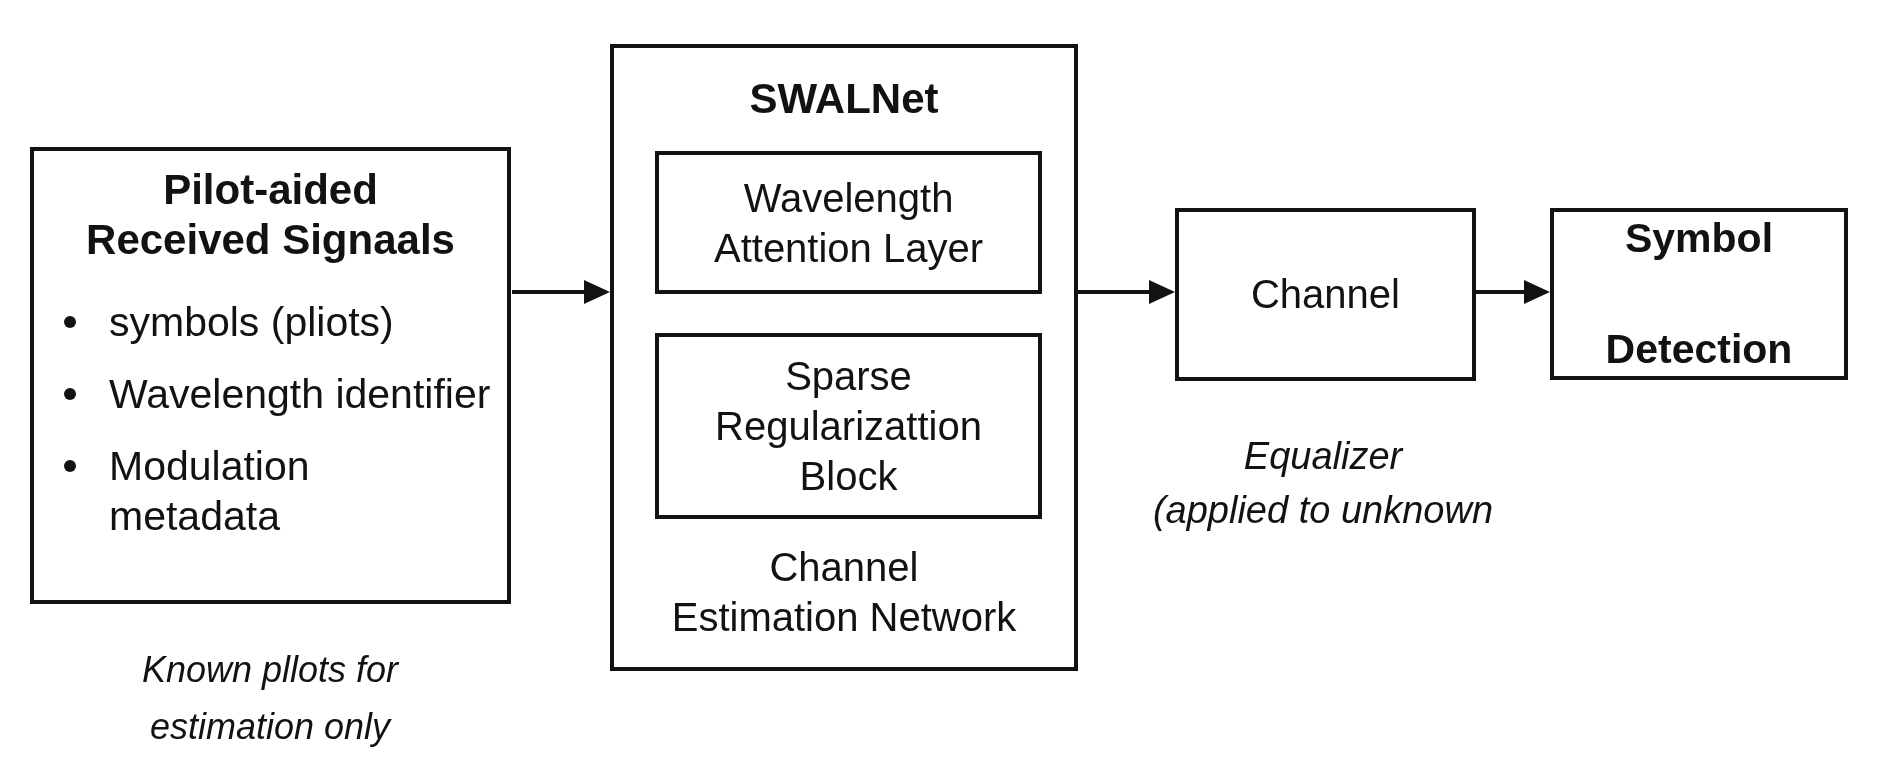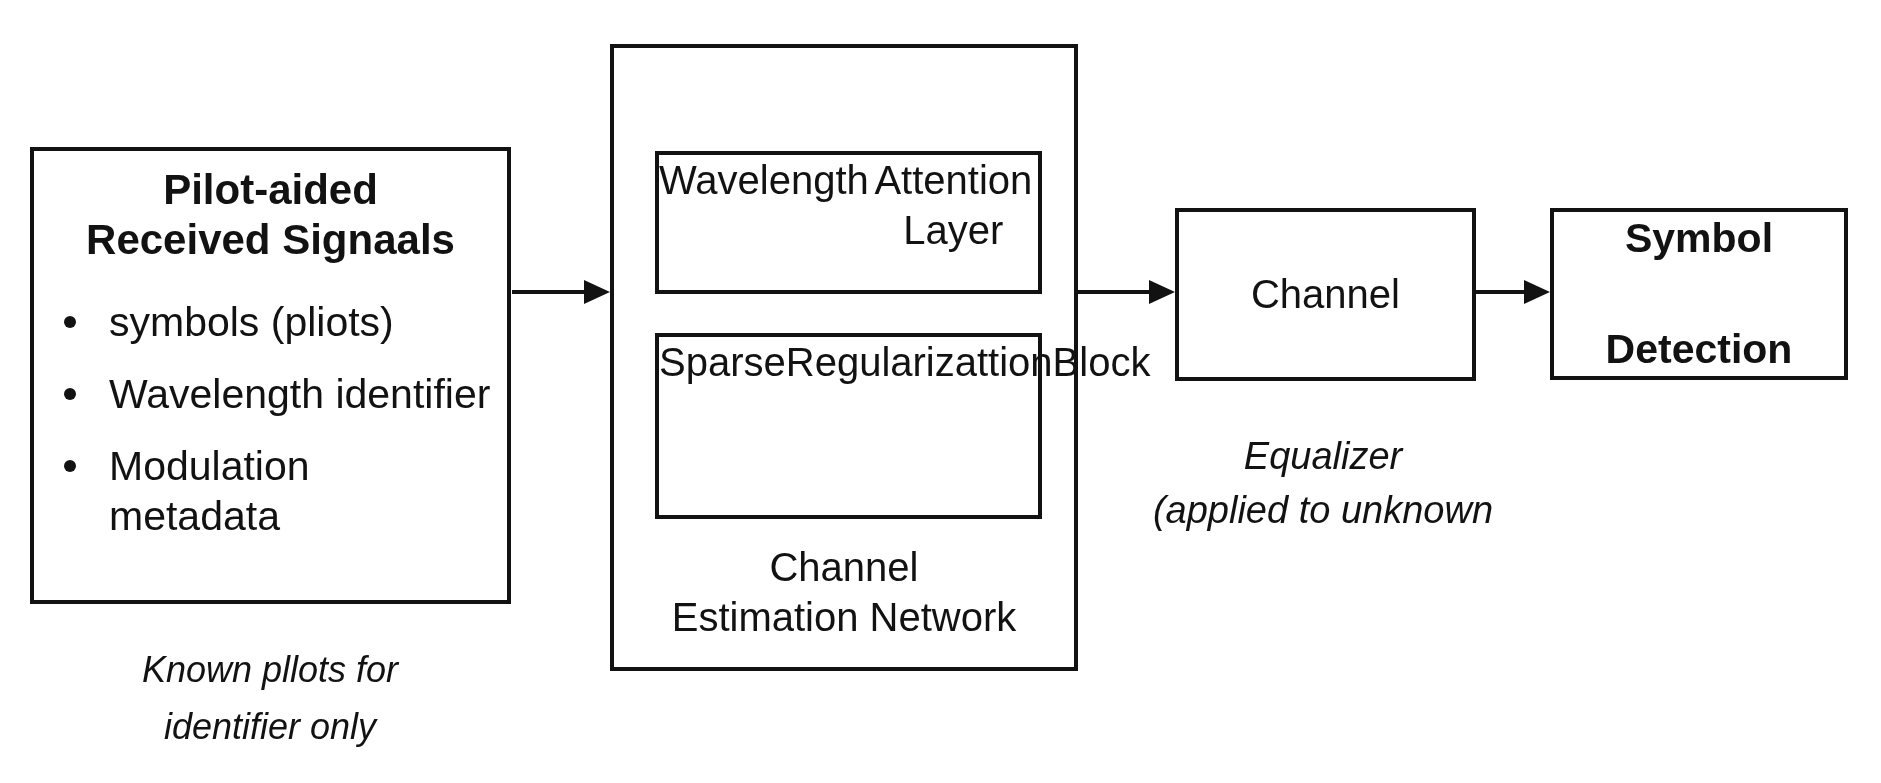--- a/index.html
+++ b/index.html
@@ -20,21 +20,21 @@
   
   .caption{position:absolute;font-style:italic;text-align:center;}
   .left-caption{left:40px;top:641px;width:460px;font-size:36px;line-height:57px;}
   .eq-caption{left:1133px;top:429px;width:380px;font-size:38px;line-height:54px;}
 
   
   .swalnet-box{left:610px;top:44px;width:468px;height:627px;}
   .sw-title{margin-top:26px;text-align:center;font-weight:700;font-size:42px;line-height:50px;}
   .inner-box{
     position:absolute;left:41px;width:387px;border:4px solid #121212;box-sizing:border-box;
-    display:flex;flex-direction:row;text-align:center;
+    display:flex;flex-direction:column;justify-content:center;text-align:center;
     font-size:40px;line-height:50px;background:#ffffff;
   }
   .inner1{top:103px;height:143px;}
   .inner2{top:285px;height:186px;}
   .cen-label{position:absolute;top:494px;left:0;right:0;text-align:center;font-size:40px;line-height:50px;}
 
   
   .ce-box{
     left:1175px;top:208px;width:301px;height:173px;
     display:flex;flex-direction:column;justify-content:center;text-align:center;
@@ -85,29 +85,30 @@
         <span class="btxt">
           <div>Modulation</div>
           <div>metadata</div>
         </span>
       </div>
     </div>
   </div>
 
   <div class="caption left-caption">
     <div>Known pllots for</div>
-    <div>identifier only</div>
+    <div>estimation only</div>
   </div>
 
   <div class="arrow arrow1">
     <span class="shaft"></span>
     <span class="head"></span>
   </div>
 
   <div class="box swalnet-box">
+    <div class="sw-title">SWALNet</div>
     <div class="inner-box inner1">
       <div>Wavelength</div>
       <div>Attention Layer</div>
     </div>
     <div class="inner-box inner2">
       <div>Sparse</div>
       <div>Regularizattion</div>
       <div>Block</div>
     </div>
     <div class="cen-label">

